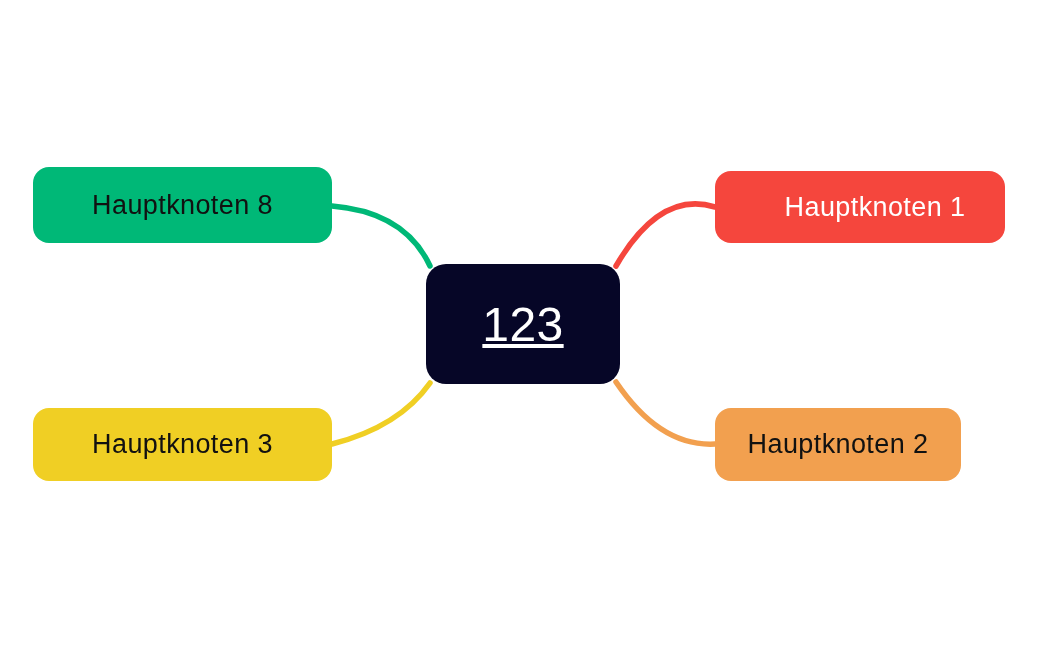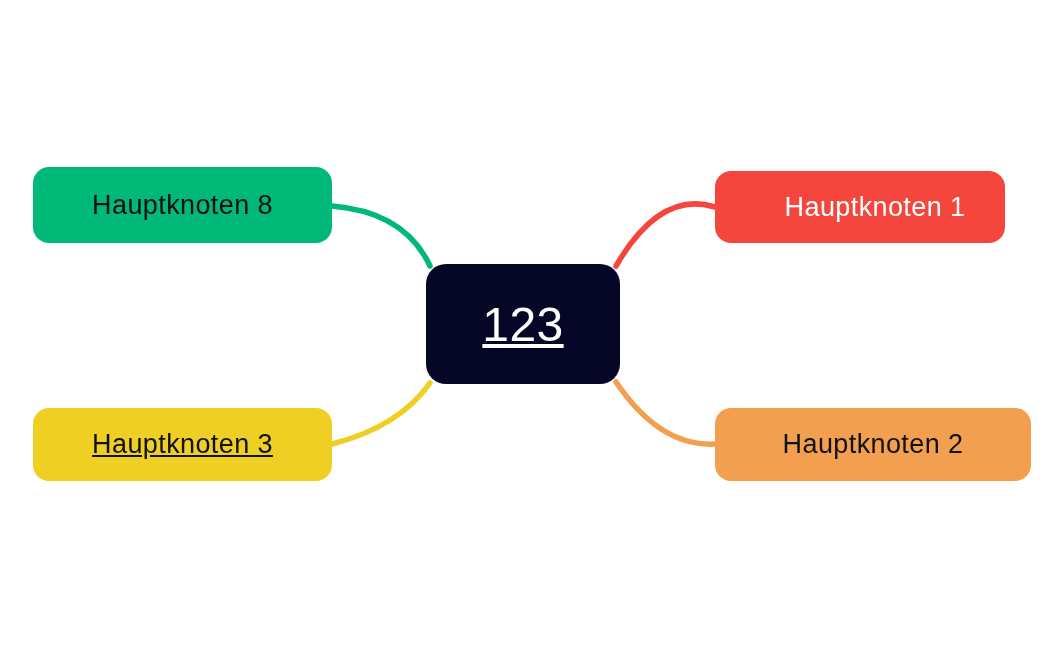--- a/index.html
+++ b/index.html
@@ -43,21 +43,21 @@
     text-decoration: underline;
   }
   .node.branch {
     border-radius: 16px;
     font-size: 27px;
     font-weight: 400;
   }
   .node.pos-top-left     { left: 33px;  top: 167px; width: 299px; height: 76px; }
   .node.pos-top-right    { left: 715px; top: 171px; width: 290px; height: 72px; padding-left: 30px; }
   .node.pos-bottom-left  { left: 33px;  top: 408px; width: 299px; height: 73px; }
-  .node.pos-bottom-right { left: 715px; top: 408px; width: 316px; height: 73px; }
+  .node.pos-bottom-right { left: 715px; top: 408px; width: 246px; height: 73px; }
 </style>
 </head>
 <body>
 
 <div class="canvas">
 
   <svg class="connector-layer" viewBox="0 0 1045 650" xmlns="http://www.w3.org/2000/svg" fill="none" stroke-width="5.5" stroke-linecap="round">
     <path d="M 616 266 Q 660 190 715 207" stroke="#f5463d"></path>
     <path d="M 616 382 Q 660 447 715 444" stroke="#f2a04f"></path>
     <path d="M 430 383 Q 399 427 332 444" stroke="#f0cf24"></path>
@@ -69,21 +69,21 @@
   </div>
 
   <div class="node branch pos-top-right" style="background-color: rgb(245, 70, 61); color: rgb(255, 255, 255);">
     <span class="label">Hauptknoten 1</span>
   </div>
 
   <div class="node branch pos-bottom-right" style="background-color: rgb(242, 160, 79); color: rgb(17, 17, 17);">
     <span class="label">Hauptknoten 2</span>
   </div>
 
-  <div class="node branch pos-bottom-left" style="background-color: rgb(240, 207, 36); color: rgb(17, 17, 17); text-decoration: underline;">
+  <div class="node branch pos-bottom-left" style="background-color: rgb(240, 207, 36); color: rgb(17, 17, 17);">
     <span class="label">Hauptknoten 3</span>
   </div>
 
   <div class="node branch pos-top-left" style="background-color: rgb(0, 184, 119); color: rgb(17, 17, 17);">
     <span class="label">Hauptknoten 8</span>
   </div>
 
 </div>
 
 </body></html>

